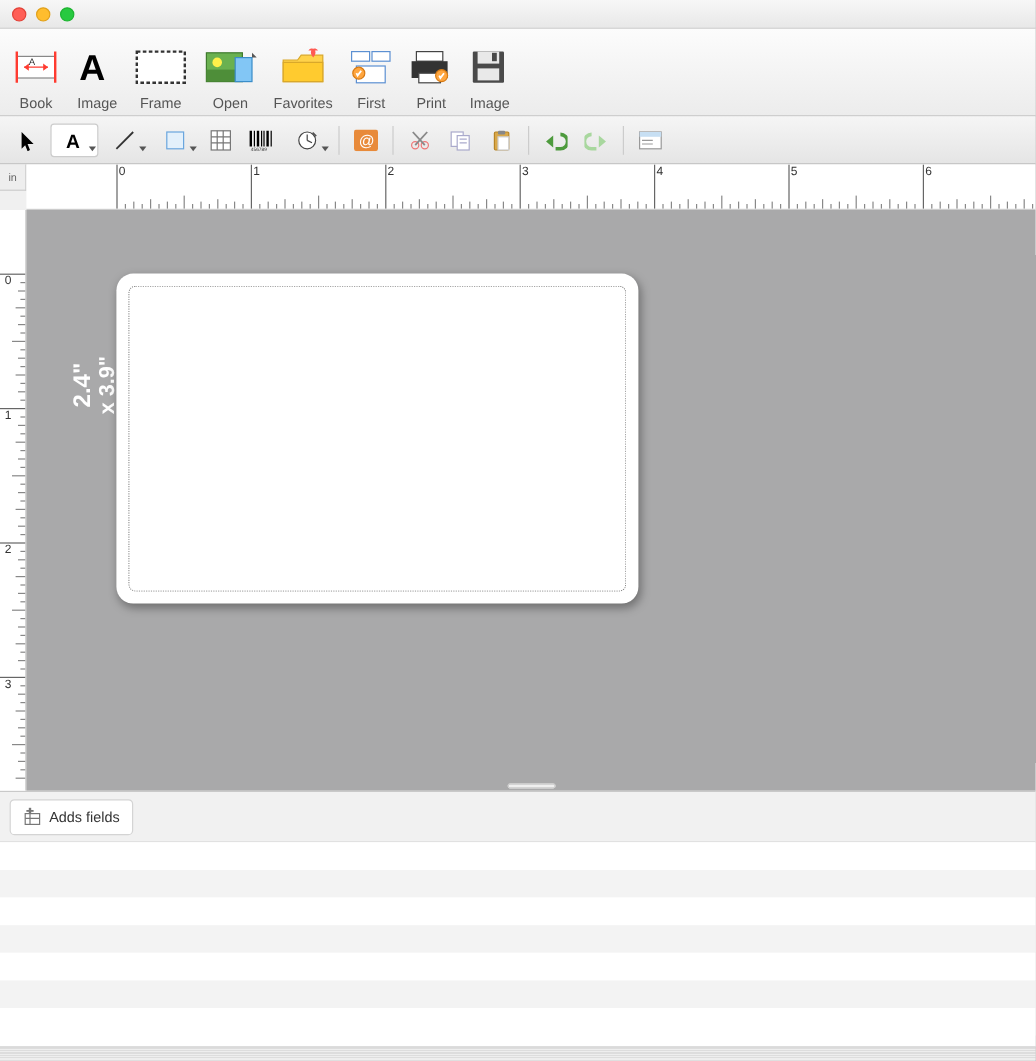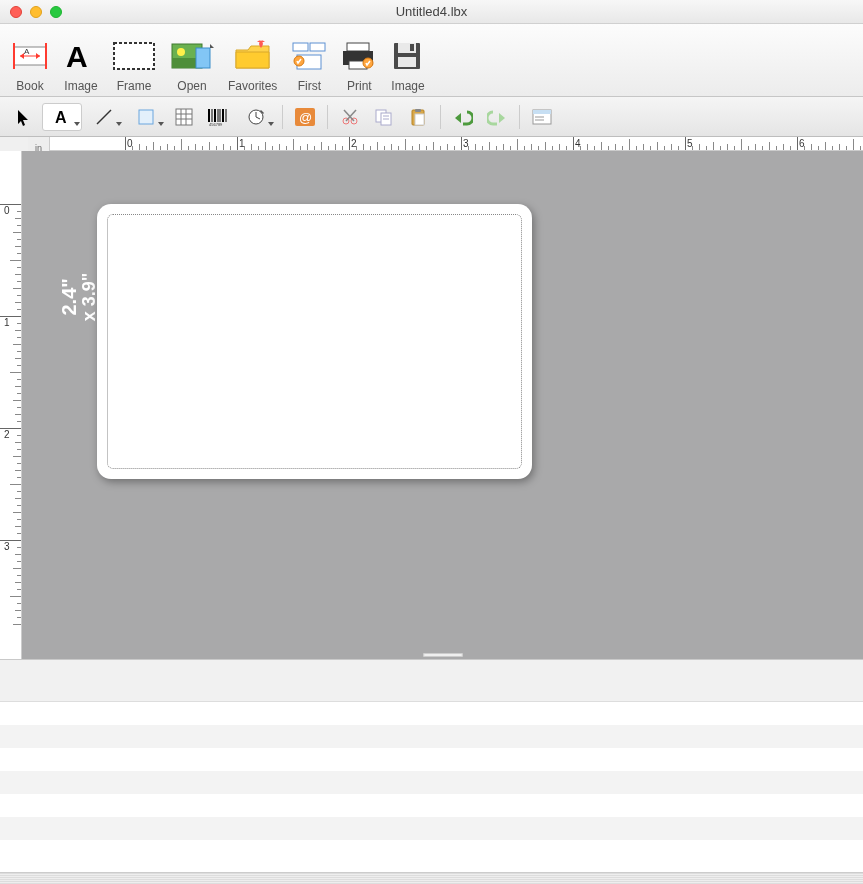--- a/index.html
+++ b/index.html
@@ -23,21 +23,21 @@
 
 .sec-toolbar { height:40px; background:linear-gradient(#f5f5f5,#e5e5e5); border-bottom:1px solid #bdbdbd; display:flex; align-items:center; padding:0 8px; gap:2px; }
 .sec-btn { width:32px; height:28px; border:1px solid transparent; border-radius:3px; display:flex; align-items:center; justify-content:center; cursor:pointer; position:relative; }
 .sec-btn.active { border-color:#ccc; background:#fff; }
 .sec-btn.wdd { width:40px; }
 .dd-caret { position:absolute; right:1px; bottom:4px; width:0; height:0; border-left:3px solid transparent; border-right:3px solid transparent; border-top:4px solid #555; }
 .sep { width:1px; height:24px; background:#ccc; margin:0 4px; }
 
 
 .ruler-corner { width:22px; height:22px; background:#eee; border-right:1px solid #ccc; border-bottom:1px solid #ccc; font-size:9px; color:#666; display:flex; align-items:center; justify-content:center; }
-.ruler-row { display:flex; height:14px;padding-left:28px; }
+.ruler-row { display:flex; height:38px; }
 .ruler-h { flex:1; background:#fff; border-bottom:1px solid #ccc; position:relative; overflow:hidden; }
 .ruler-h .big { position:absolute; top:0; bottom:0; width:1px; background:#666; }
 .ruler-h .num { position:absolute; top:1px; font-size:10px; color:#333; }
 .ruler-h .tick { position:absolute; bottom:0; width:1px; background:#888; }
 
 .workspace { flex:1; display:flex; overflow:hidden; }
 .ruler-v { width:22px; background:#fff; border-right:1px solid #ccc; position:relative; }
 .ruler-v .big { position:absolute; left:0; right:0; height:1px; background:#666; }
 .ruler-v .num { position:absolute; left:4px; font-size:10px; color:#333; }
 .ruler-v .tick { position:absolute; right:0; height:1px; background:#888; }
@@ -77,21 +77,20 @@
 </style>
 </head>
 <body>
 
 <div class="titlebar">
   <div class="tl-buttons">
     <div class="tl-dot red"></div>
     <div class="tl-dot yellow"></div>
     <div class="tl-dot green"></div>
   </div>
-  <div class="tl-title">Untitled4.lbx</div>
 </div>
 
 <div class="main-toolbar">
   <div class="tb-item">
     <div class="tb-icon">
       <svg width="40" height="30">
           <rect x="4" y="6" width="32" height="18" fill="#fff" stroke="#888"></rect>
           <line x1="4" y1="2" x2="4" y2="28" stroke="#ff3b30" stroke-width="2"></line>
           <line x1="36" y1="2" x2="36" y2="28" stroke="#ff3b30" stroke-width="2"></line>
           <line x1="10" y1="15" x2="30" y2="15" stroke="#ff3b30"></line>
@@ -486,20 +485,30 @@
     </div>
     <div class="label-shape">
       <div class="label-inner"></div>
     </div>
     <div class="resize-h"></div>
   </div>
 </div>
 
 <div class="bottom-panel">
   <div class="bp-bar">
+    <div class="adds-btn">
+      <svg width="16" height="16">
+          <rect x="2" y="5" width="12" height="9" fill="#fff" stroke="#777"></rect>
+          <line x1="6" y1="5" x2="6" y2="14" stroke="#777"></line>
+          <line x1="2" y1="9" x2="14" y2="9" stroke="#777"></line>
+          <rect x="5" y="0" width="2" height="5" fill="#777"></rect>
+          <rect x="3" y="2" width="6" height="1.5" fill="#777"></rect>
+        </svg>
+      <span>Adds fields</span>
+    </div>
   </div>
   <div class="bp-body">
     <div class="rows-col">
       <div class="row-stripe odd"></div>
       <div class="row-stripe even"></div>
       <div class="row-stripe odd"></div>
       <div class="row-stripe even"></div>
       <div class="row-stripe odd"></div>
       <div class="row-stripe even"></div>
       <div class="row-stripe odd"></div>

